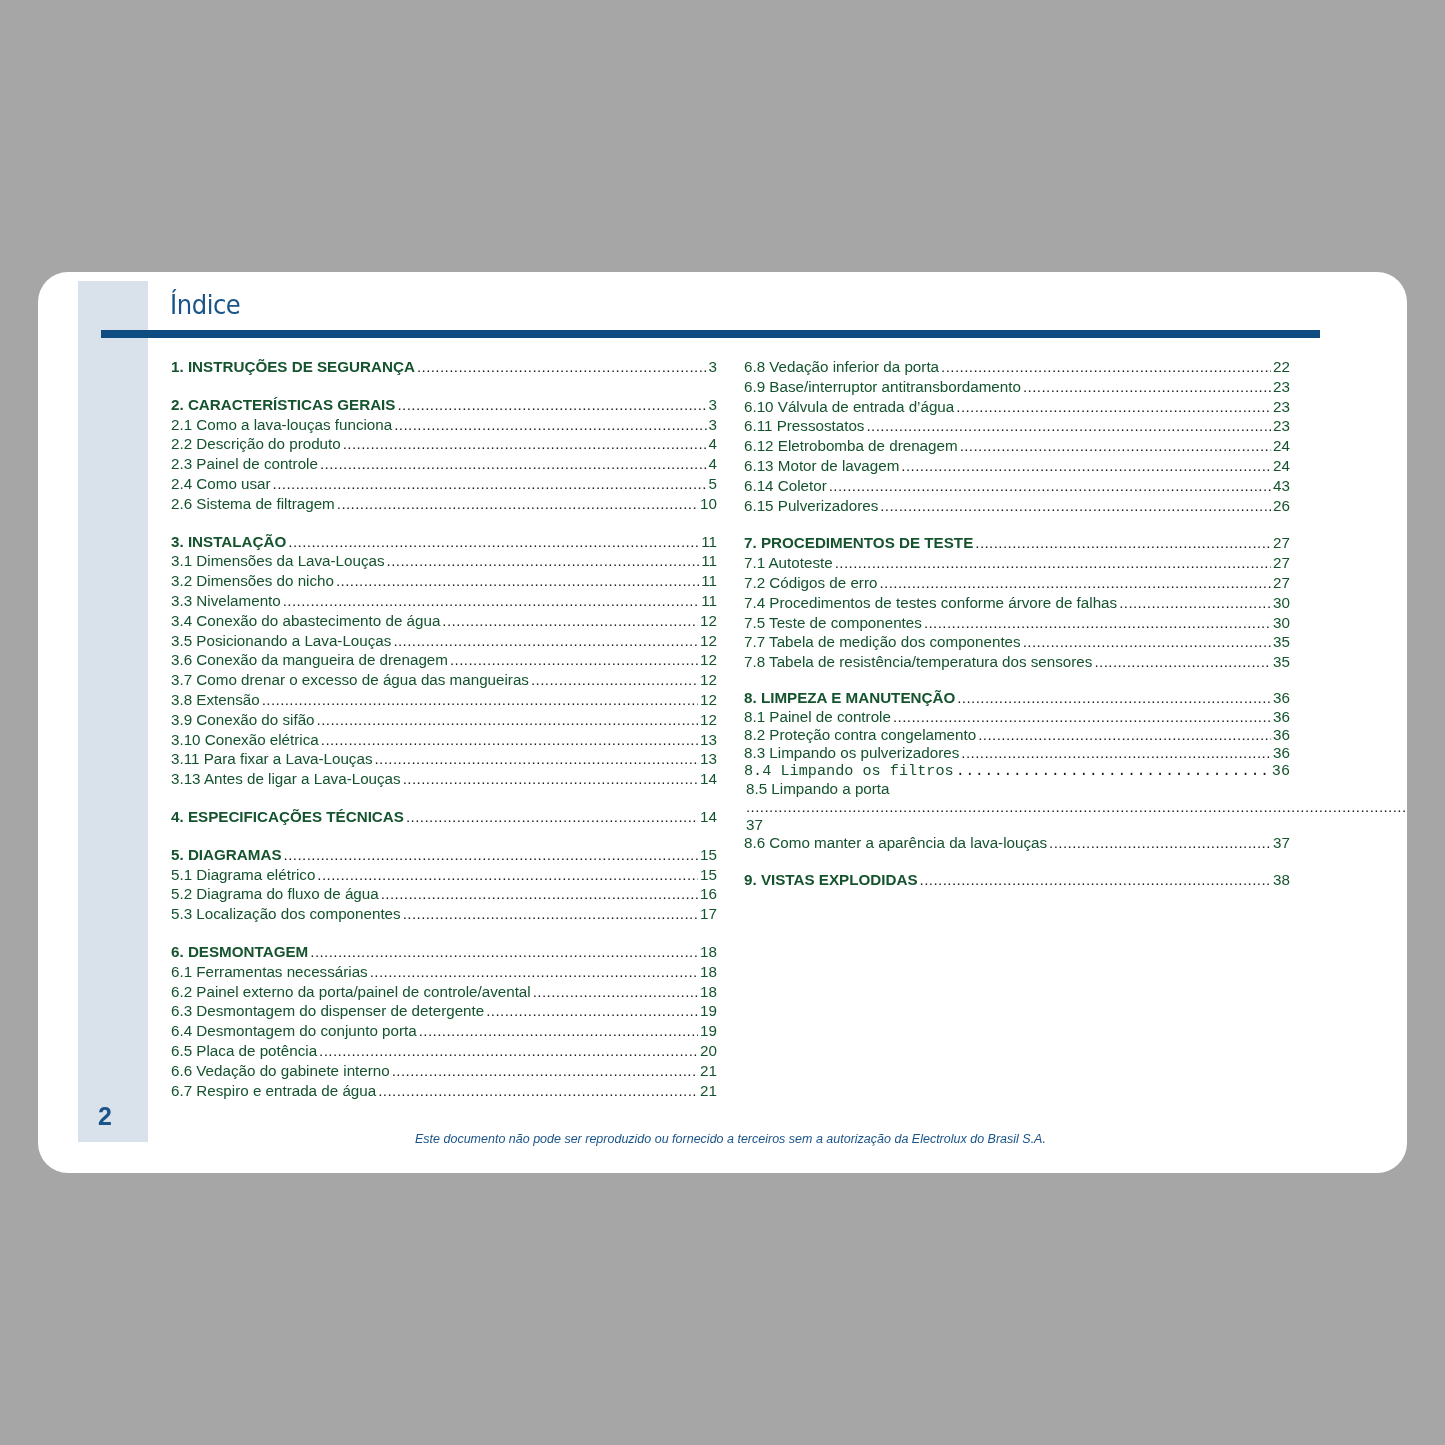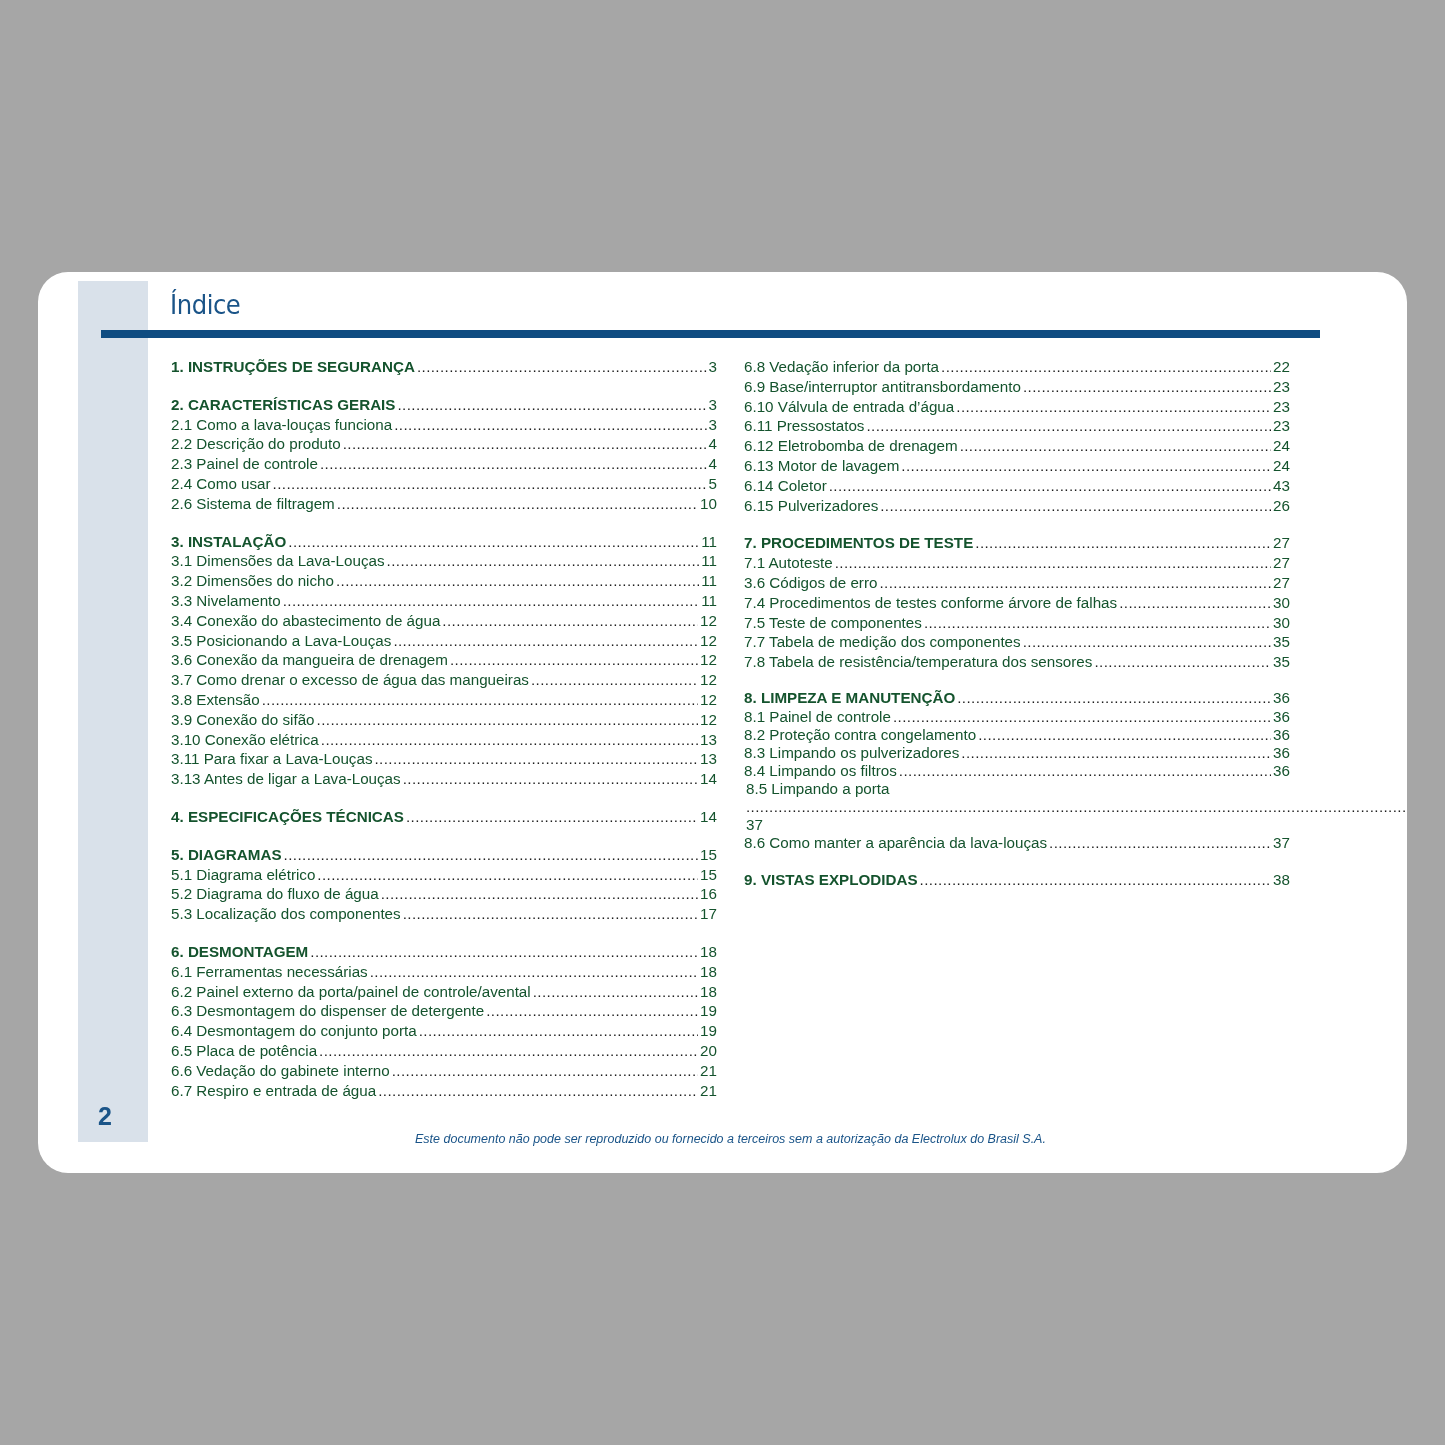--- a/index.html
+++ b/index.html
@@ -313,21 +313,21 @@
         <span class="label">7. PROCEDIMENTOS DE TESTE</span>
         <span class="dots"></span>
         <span class="page">27</span>
       </div>
       <div class="entry">
         <span class="label">7.1 Autoteste</span>
         <span class="dots"></span>
         <span class="page">27</span>
       </div>
       <div class="entry">
-        <span class="label">3.6 Códigos de erro</span>
+        <span class="label">7.2 Códigos de erro</span>
         <span class="dots"></span>
         <span class="page">27</span>
       </div>
       <div class="entry">
         <span class="label">7.4 Procedimentos de testes conforme árvore de falhas</span>
         <span class="dots"></span>
         <span class="page">30</span>
       </div>
       <div class="entry">
         <span class="label">7.5 Teste de componentes</span>
@@ -358,21 +358,21 @@
       <div class="entry" style="line-height: 18px; align-items: center;">
         <span class="label">8.2 Proteção contra congelamento</span>
         <span class="dots"></span>
         <span class="page">36</span>
       </div>
       <div class="entry" style="line-height: 18px;">
         <span class="label">8.3 Limpando os pulverizadores</span>
         <span class="dots"></span>
         <span class="page">36</span>
       </div>
-      <div class="entry" style="line-height: 18px;">
+      <div class="entry" style="line-height: 18px; font-family: Liberation Mono, monospace;">
         <span class="label">8.4 Limpando os filtros</span>
         <span class="dots"></span>
         <span class="page">36</span>
       </div>
       <div class="entry" style="line-height: 18px; flex-direction: column;">
         <span class="label">8.5 Limpando a porta</span>
         <span class="dots"></span>
         <span class="page">37</span>
       </div>
       <div class="entry" style="line-height: 18px;">

